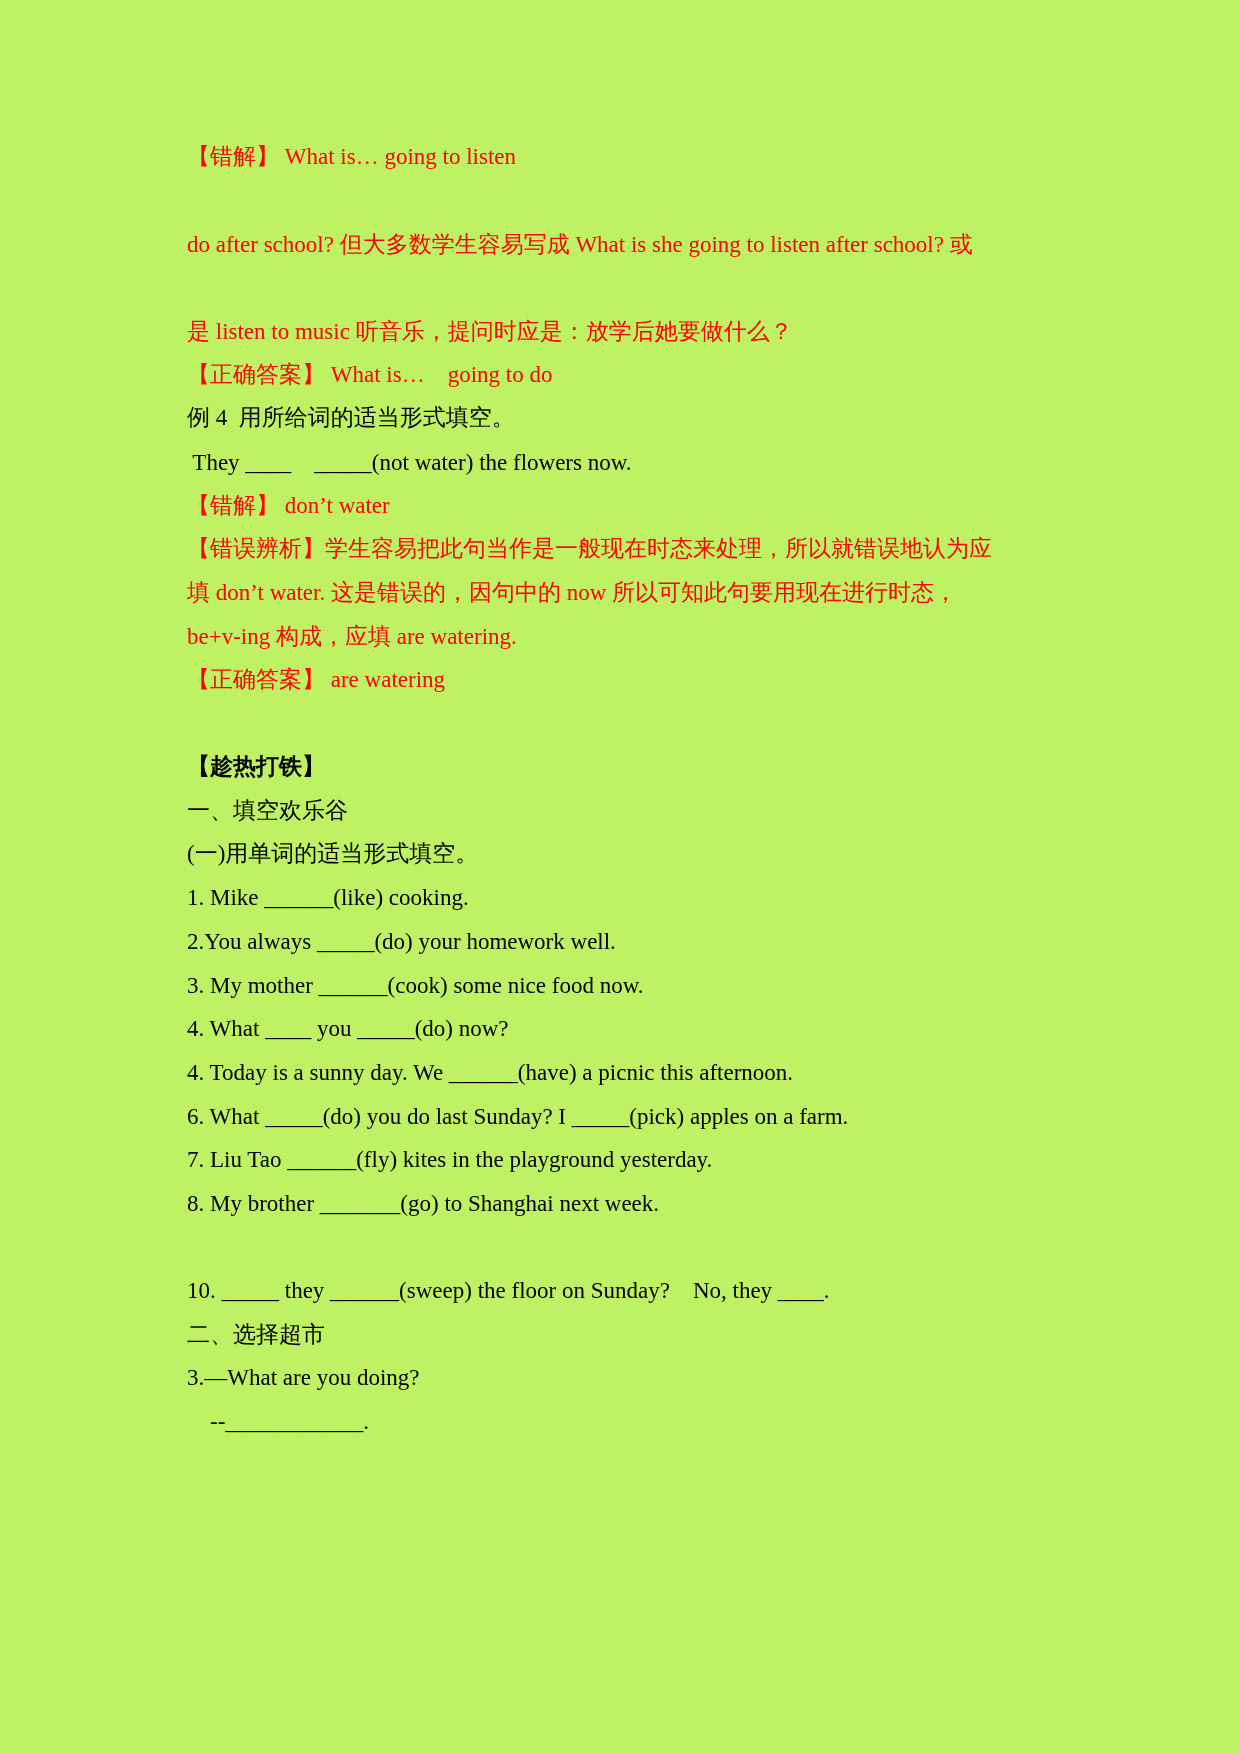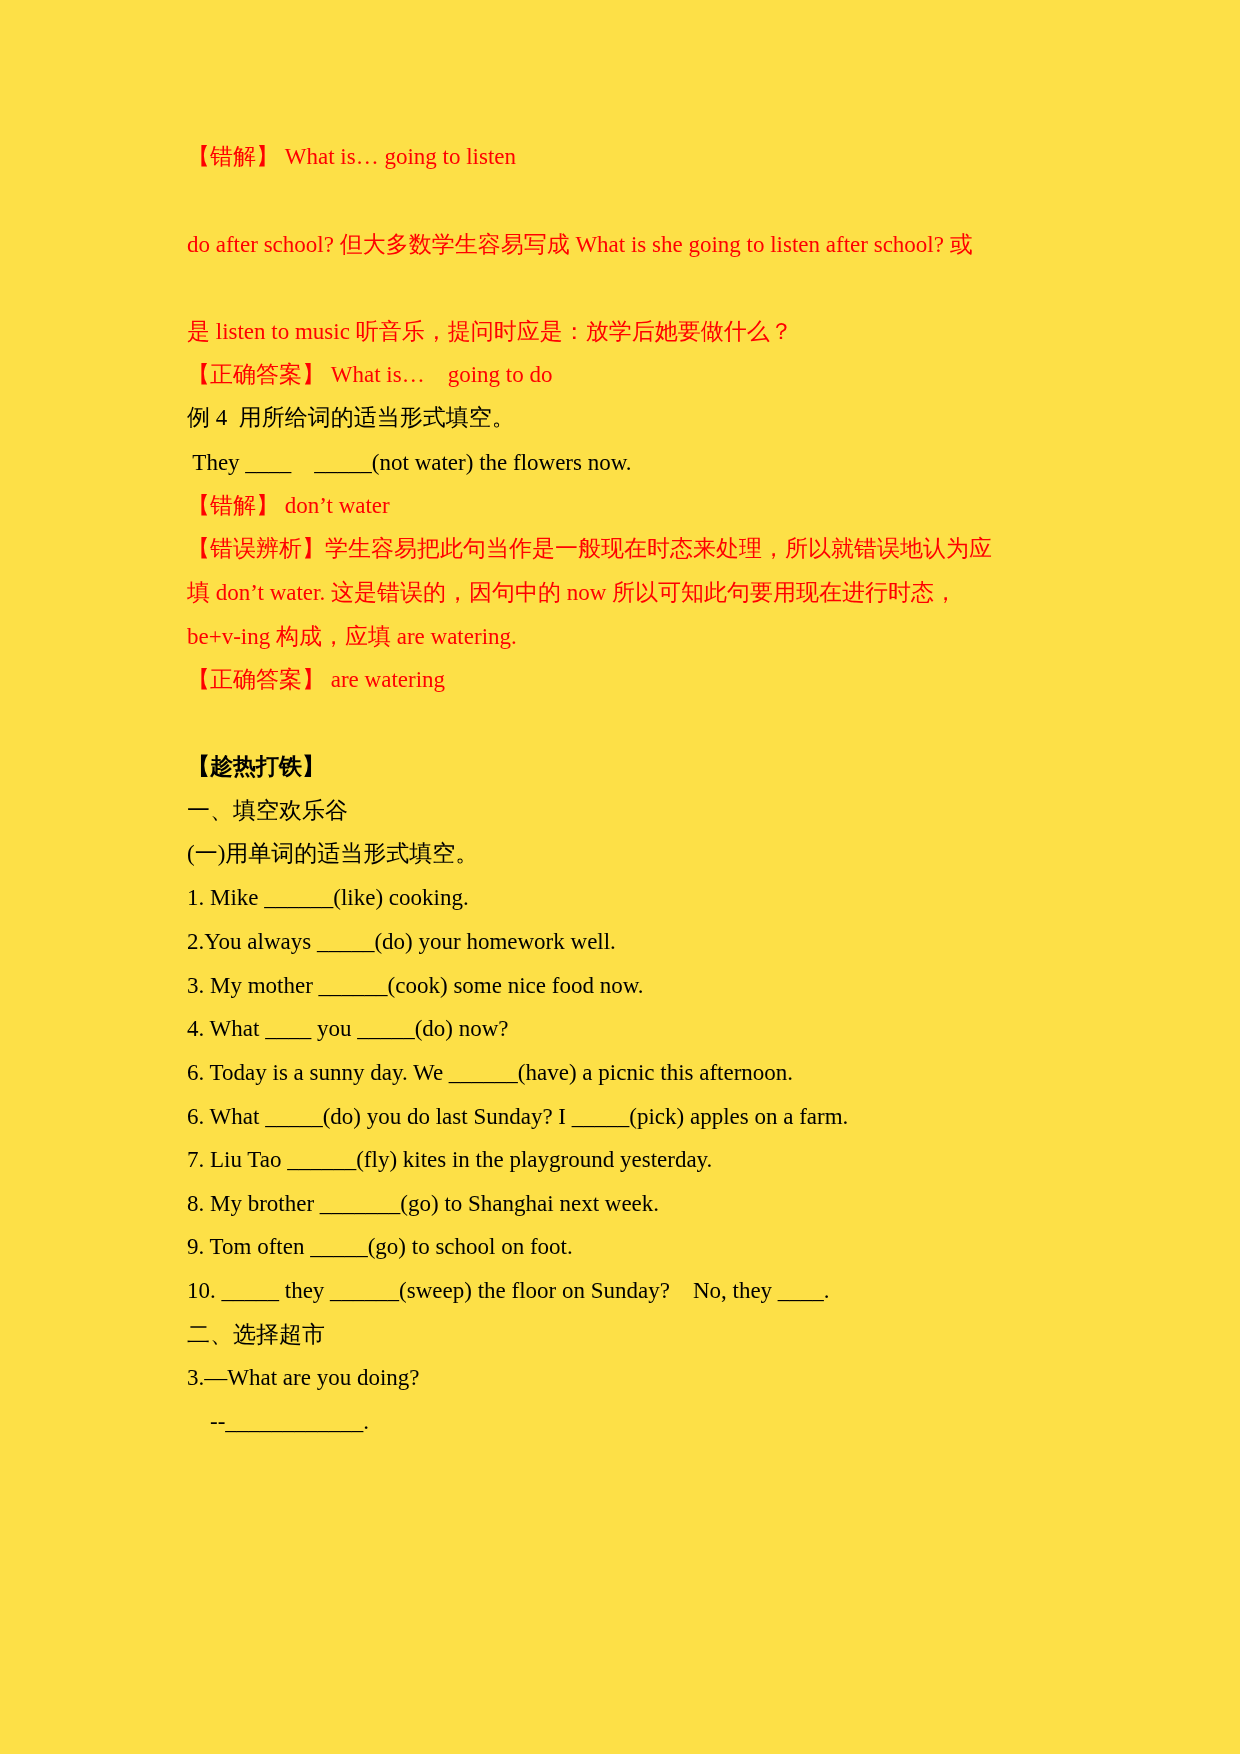--- a/index.html
+++ b/index.html
@@ -1,19 +1,19 @@
 <!DOCTYPE html>
 <html><head>
   <meta charset="utf-8">
   <style>
     html, body { margin: 0; padding: 0; background: #ffffff; }
     body { width: 1240px; height: 1754px; position: relative; overflow: hidden; }
     .page {
       position: absolute; left: 0; top: 0; width: 1240px; height: 1754px;
-      background: #fde047;
+      background: #bef264;
       font-family: "Liberation Serif", "DejaVu Serif", serif;
       font-size: 23px; color: #000000;
     }
     .line {
       position: absolute; left: 187px; white-space: pre;
       line-height: 30px; height: 30px;
     }
     .red { color: #ff0000; }
     .bold { font-weight: bold; }
     .indent2 { left: 210px; }
@@ -37,24 +37,23 @@
   <div class="line red" style="top:665px">【正确答案】 are watering</div>
 
   <div class="line bold" style="top:752px">【趁热打铁】</div>
   <div class="line" style="top:796px">一、填空欢乐谷</div>
   <div class="line" style="top:839px">(一)用单词的适当形式填空。</div>
 
   <div class="line" style="top:883px">1. Mike ______(like) cooking.</div>
   <div class="line" style="top:927px">2.You always _____(do) your homework well.</div>
   <div class="line" style="top:971px">3. My mother ______(cook) some nice food now.</div>
   <div class="line" style="top:1014px">4. What ____ you _____(do) now?</div>
-  <div class="line" style="top:1058px">6. Today is a sunny day. We ______(have) a picnic this afternoon.</div>
+  <div class="line" style="top:1058px">4. Today is a sunny day. We ______(have) a picnic this afternoon.</div>
   <div class="line" style="top:1102px">6. What _____(do) you do last Sunday? I _____(pick) apples on a farm.</div>
   <div class="line" style="top:1145px">7. Liu Tao ______(fly) kites in the playground yesterday.</div>
   <div class="line" style="top:1189px">8. My brother _______(go) to Shanghai next week.</div>
-  <div class="line" style="top:1232px">9. Tom often _____(go) to school on foot.</div>
   <div class="line" style="top:1276px">10. _____ they ______(sweep) the floor on Sunday?    No, they ____.</div>
 
   <div class="line" style="top:1320px">二、选择超市</div>
   <div class="line" style="top:1363px">3.—What are you doing?</div>
   <div class="line indent2" style="top:1407px">--____________.</div>
 
 </div>
 
 </body></html>

